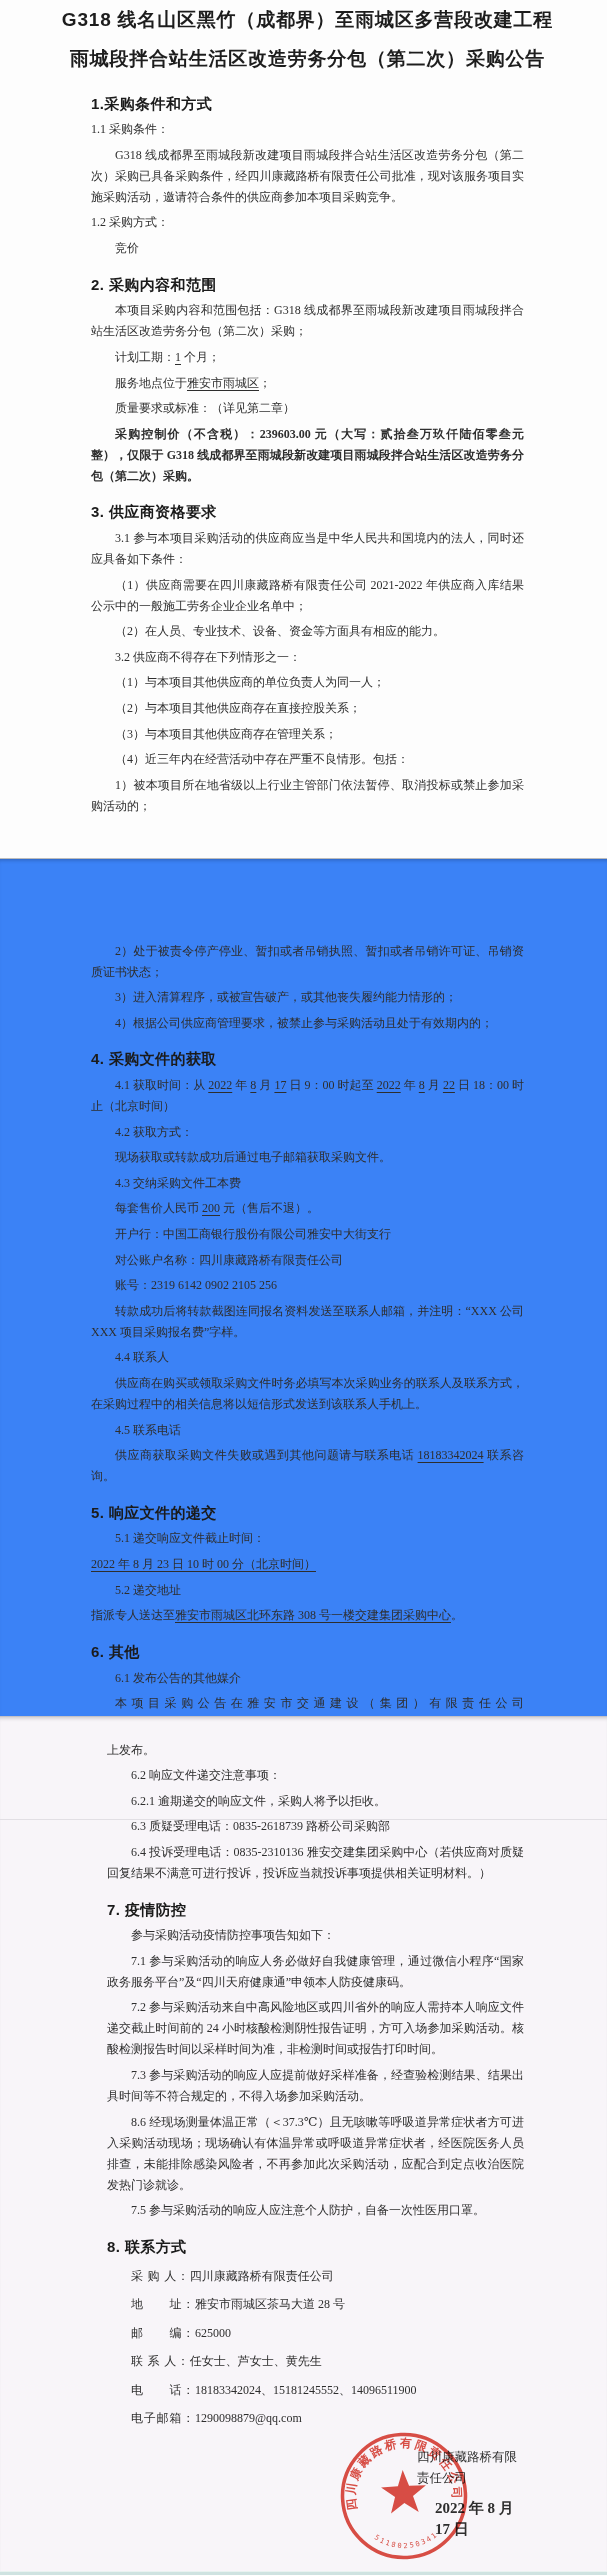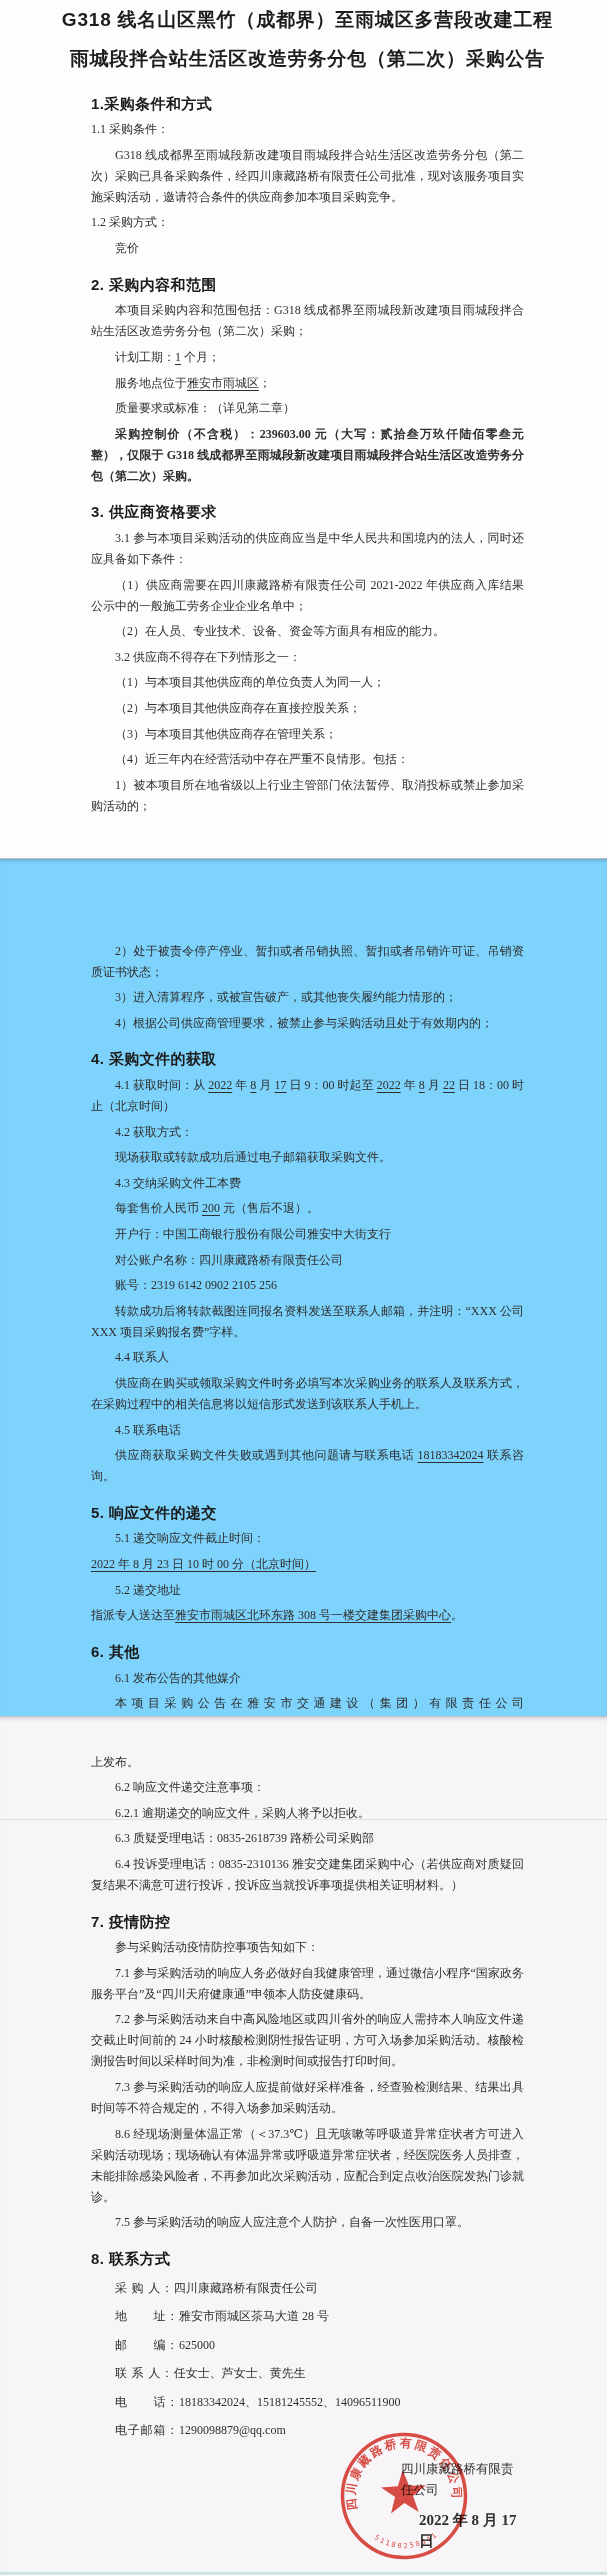--- a/index.html
+++ b/index.html
@@ -6,28 +6,28 @@
   html,body { margin:0; padding:0; }
   body {
     width:607px;
     background:#ffffff;
     font-family:"Liberation Serif","DejaVu Serif",serif;
     color:#2e2e2e;
     -webkit-font-smoothing:antialiased;
   }
   .page { width:607px; position:relative; overflow:hidden; box-sizing:border-box; }
   .page-1 { height:858px; background:#fdfdfd; }
-  .page-2 { height:858px; background:#7dd3fc; border-top:0.8px solid #bcbcbc;
+  .page-2 { height:858px; background:#3b82f6; border-top:0.8px solid #bcbcbc;
             box-shadow: inset 0 3.8px 4.6px -3px rgba(0,0,0,.28); }
   .page-3 { height:859px; background:#f8f5f9; border-top:0.8px solid #c3c2c8;
             box-shadow: inset 0 3.8px 4.6px -3px rgba(0,0,0,.22); }
   .content { padding:0 83px 0 91px; box-sizing:border-box; }
   .page-1 .content { }
   .page-2 .content { padding-top:77px; }
-  .page-3 .content { padding-top:30px; }
+  .page-3 .content { padding-top:18px;margin-left:16px; }
 
   .title {
     margin:0 -38px;
     text-align:center;
     font-family:"Liberation Sans","DejaVu Sans",sans-serif;
     font-weight:700;
     font-size:19px;
     line-height:39px;
     color:#1d1d1d;
     letter-spacing:0.8px;

